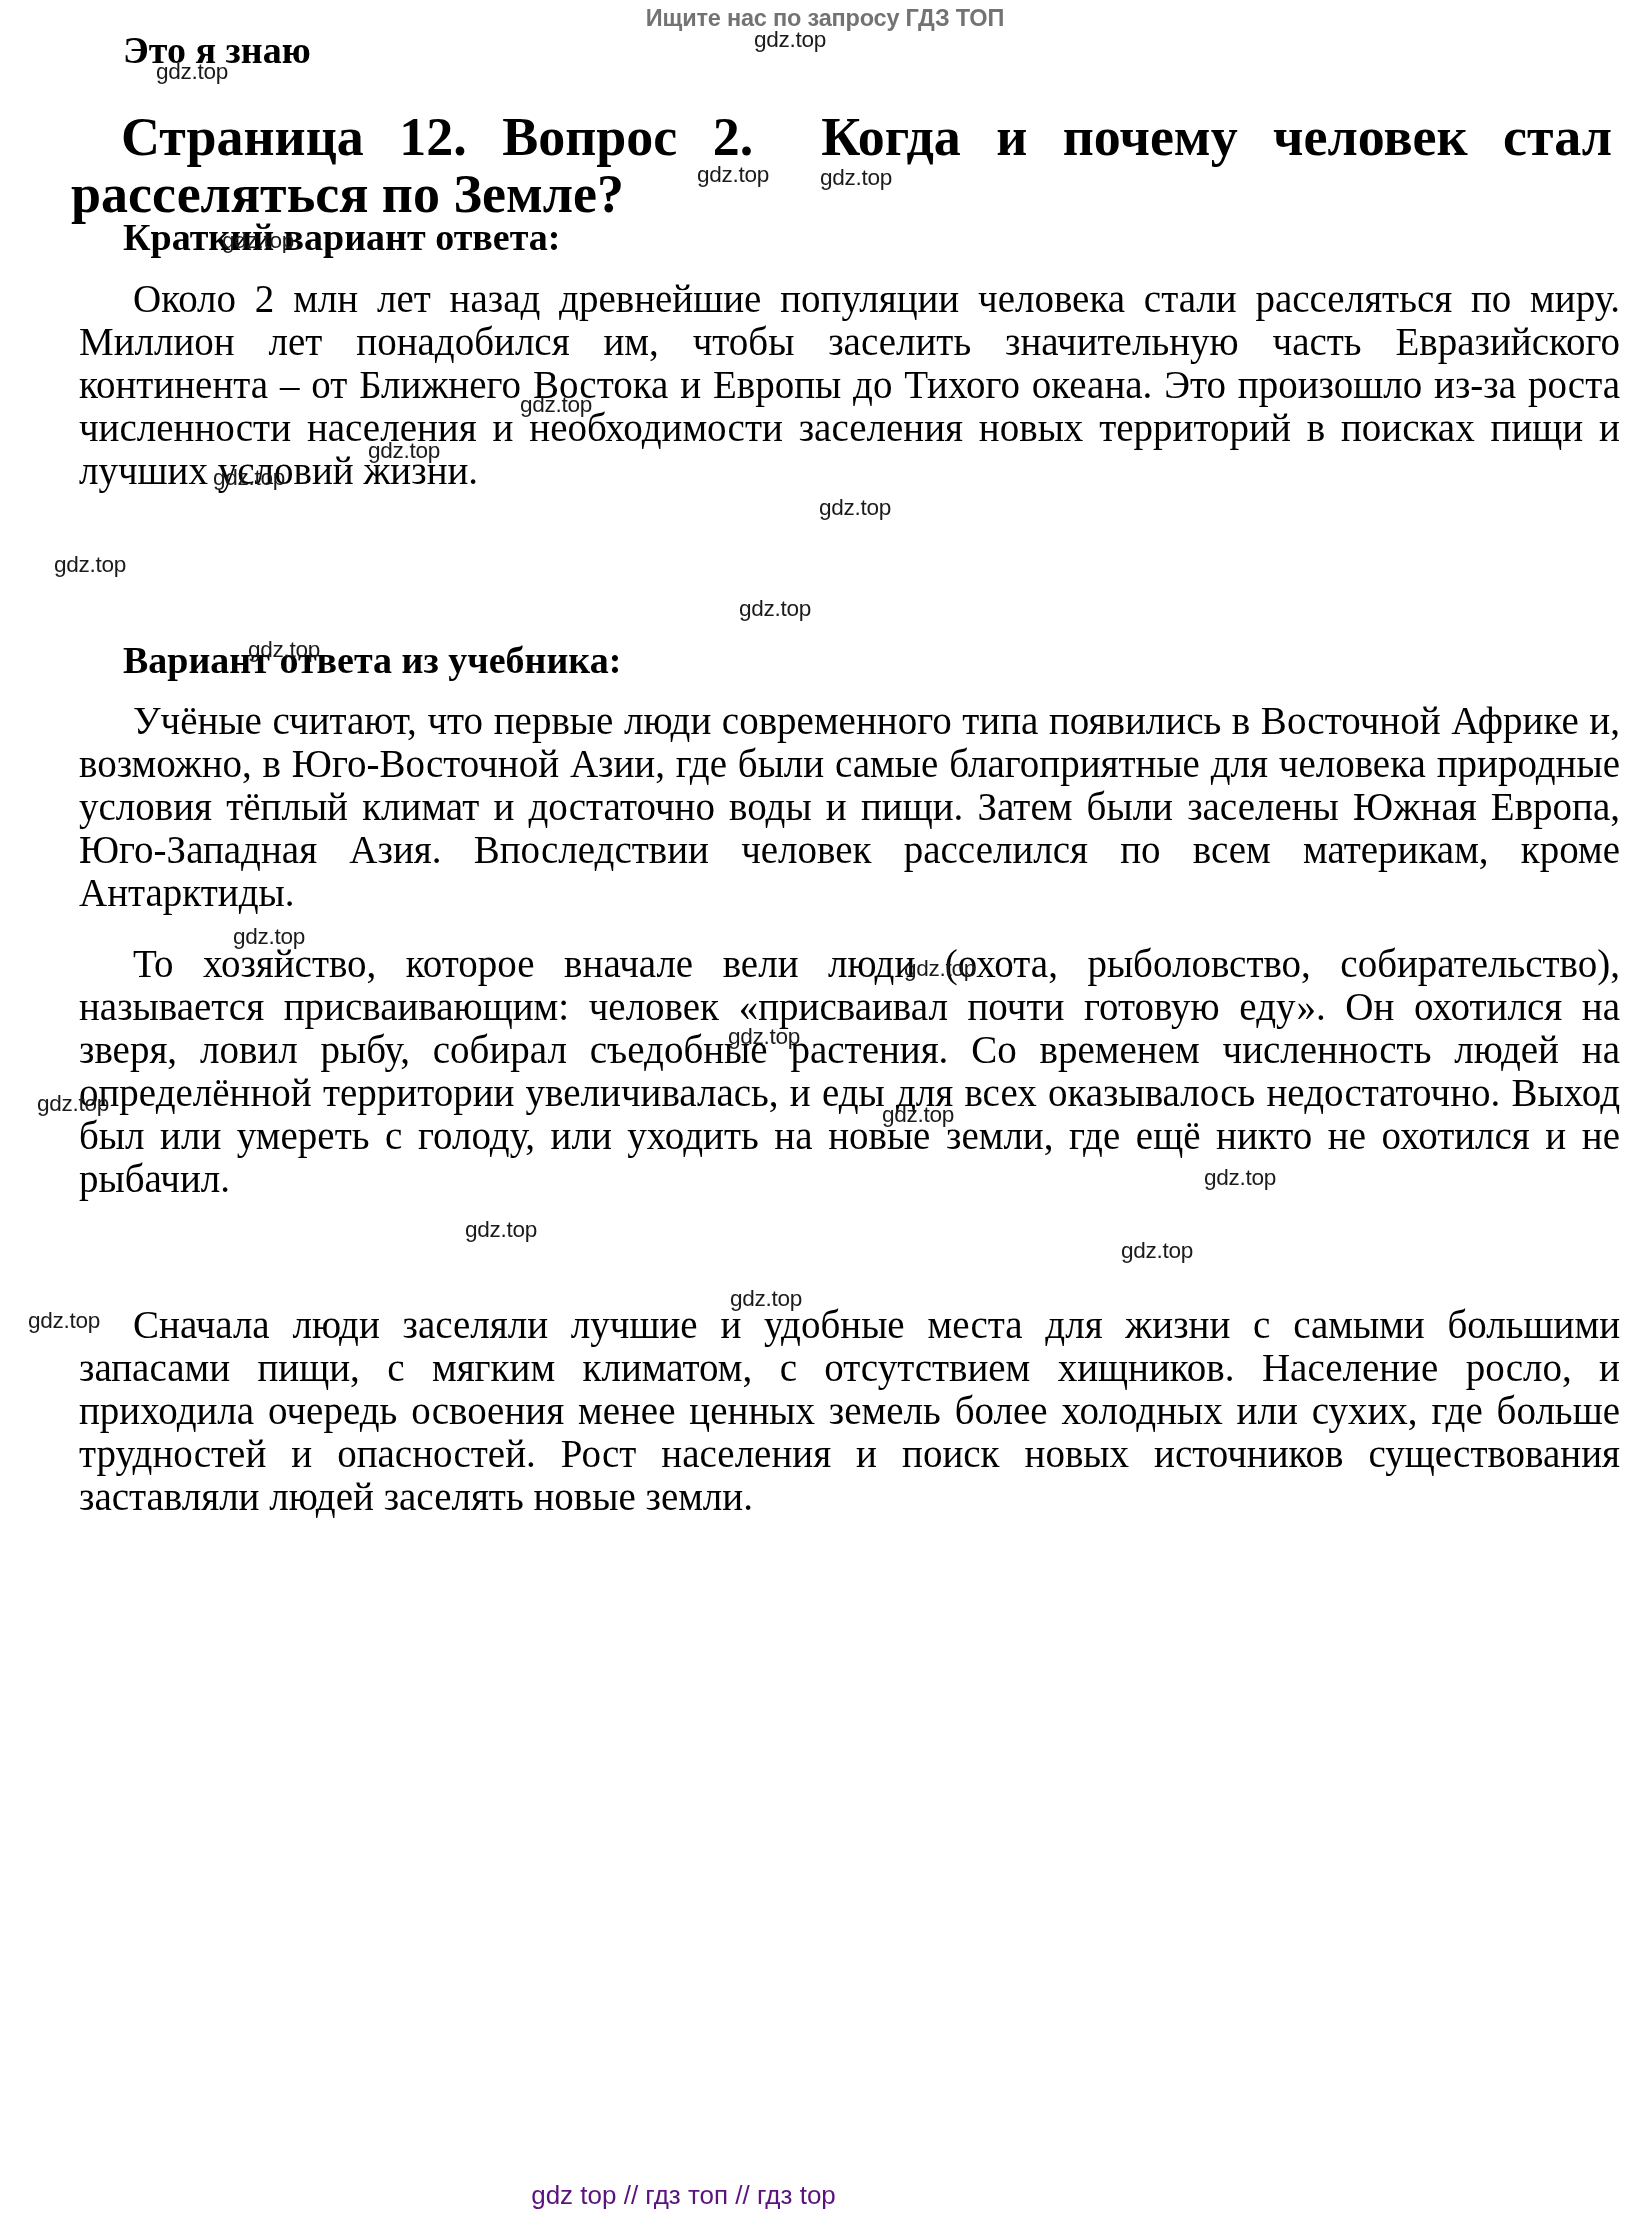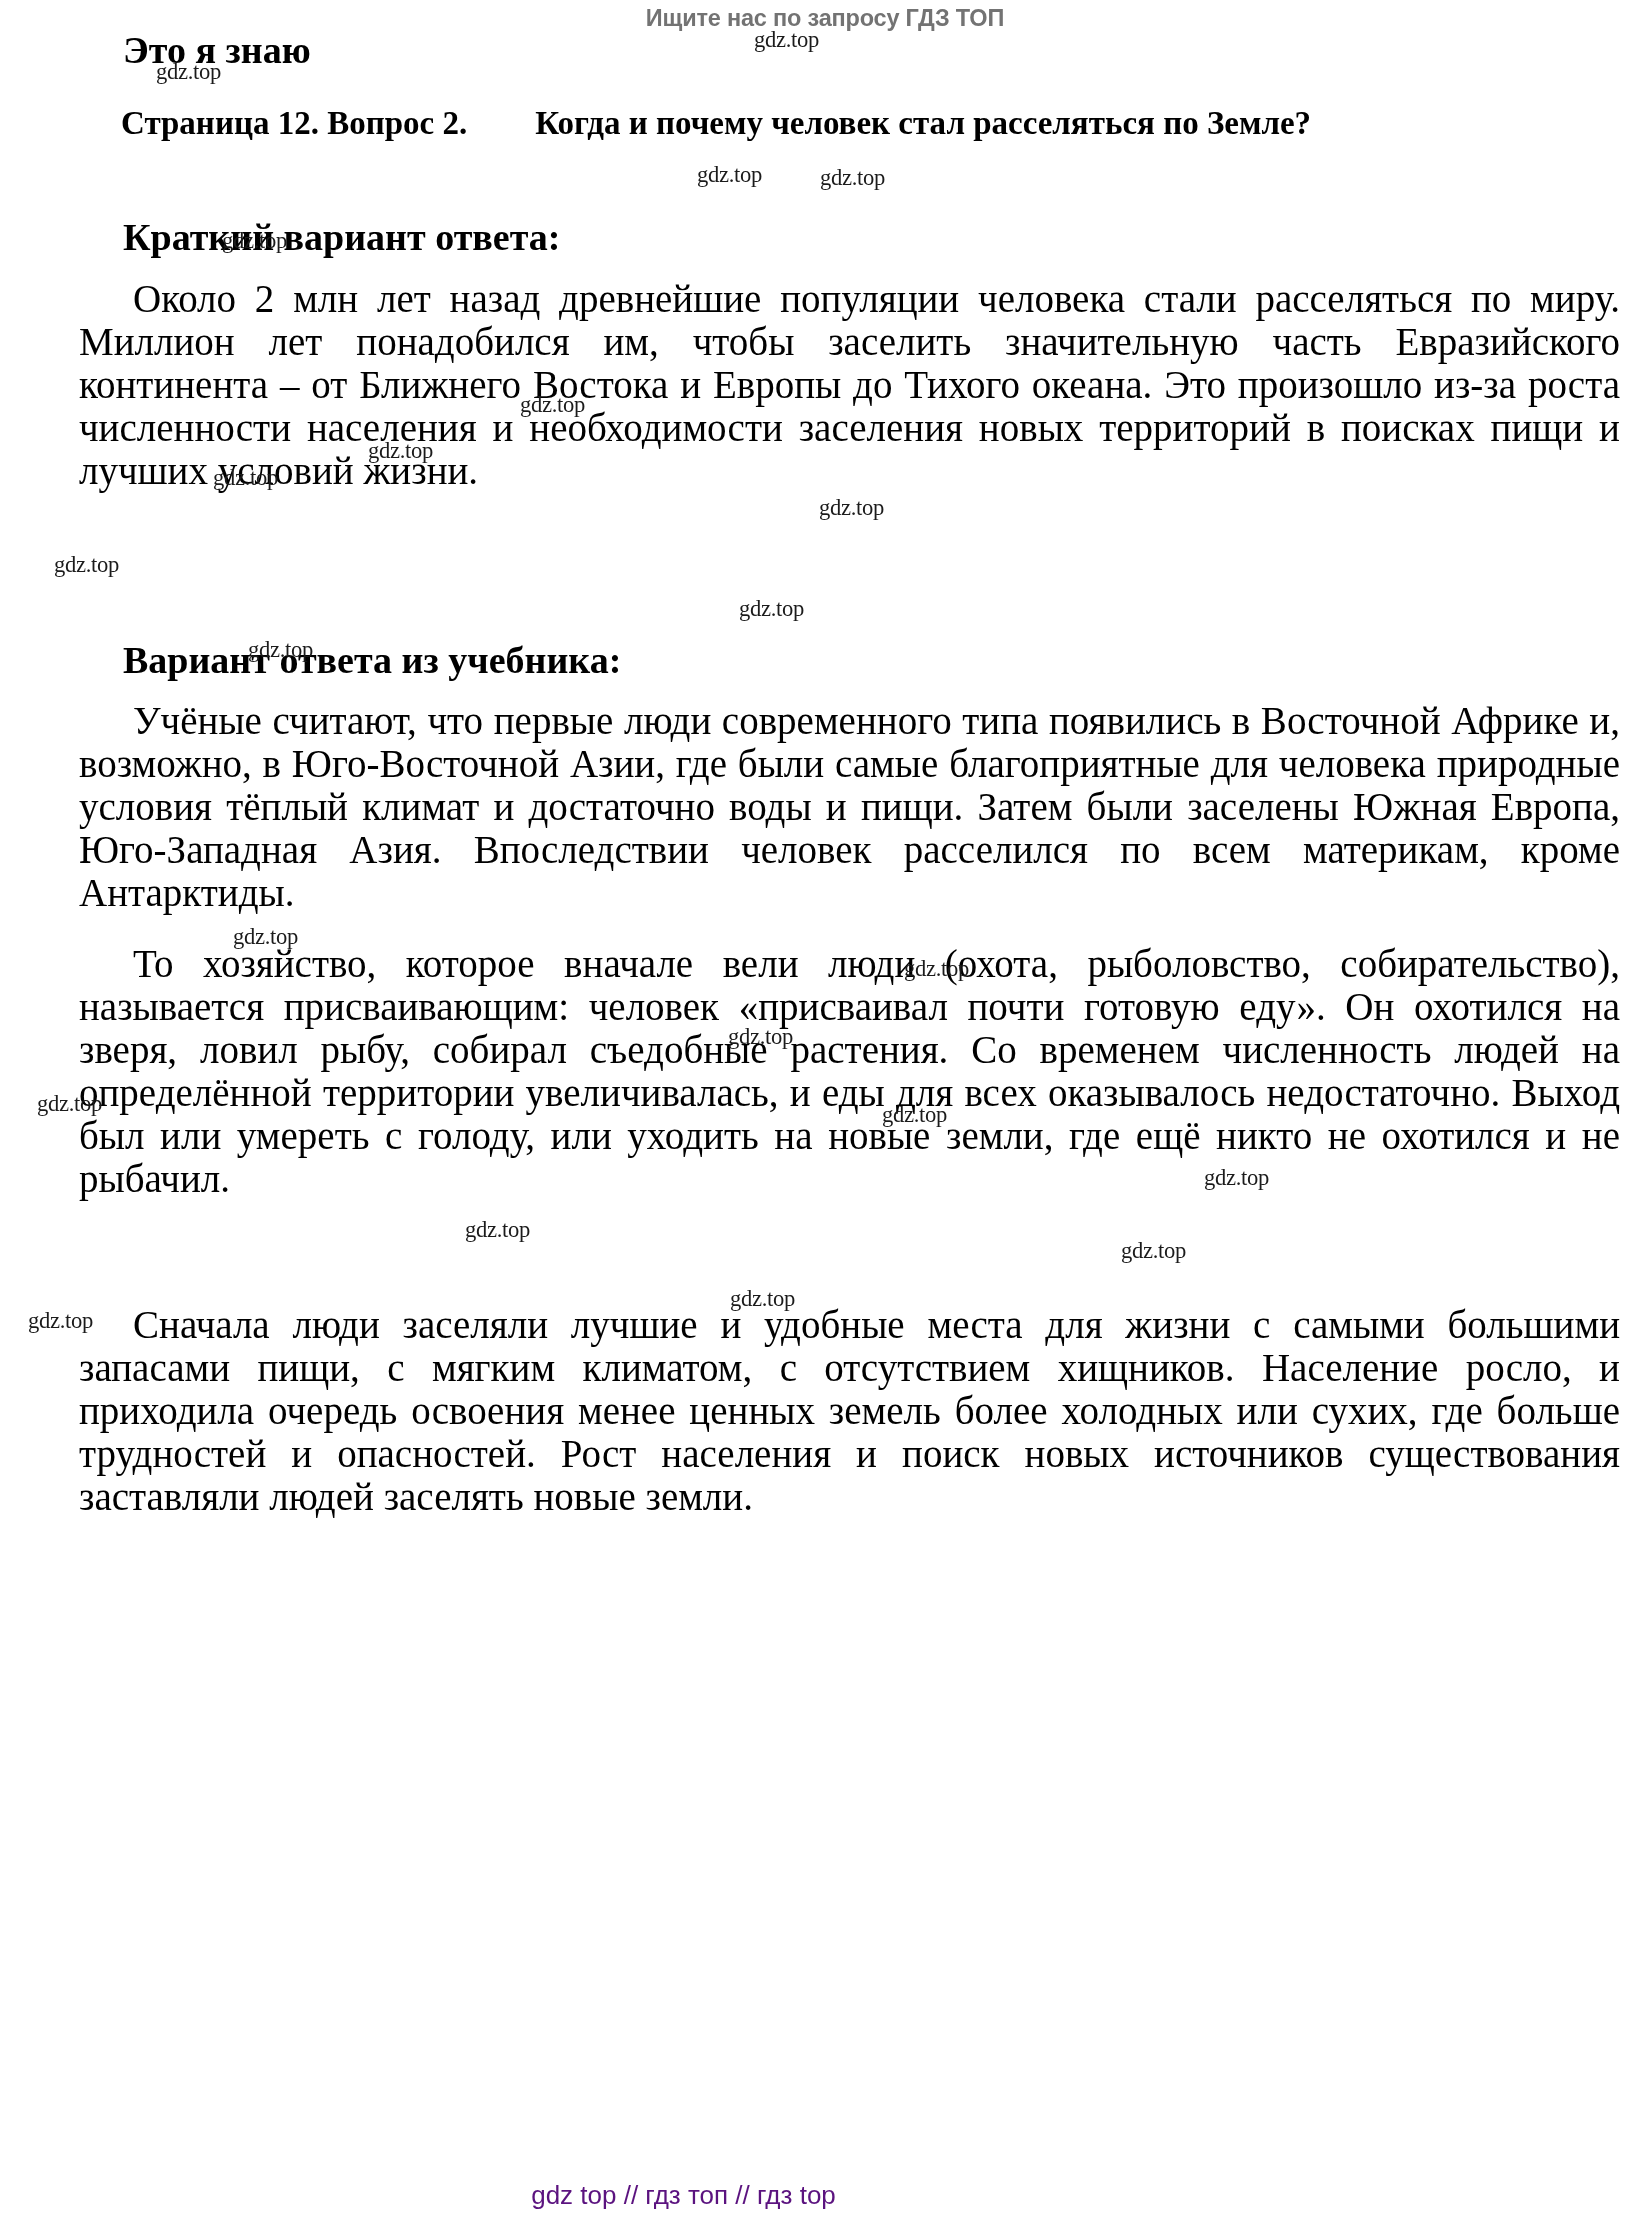--- a/index.html
+++ b/index.html
@@ -46,24 +46,24 @@
     line-height: 43px;
     margin: 0;
     padding: 0;
     white-space: nowrap;
   }
   #heading-this-i-know { position: absolute; left: 52px; top: 29px; }
 
   .q-block {
     position: absolute;
     left: 0;
-    top: 95px;
+    top: 109px;
     width: 1541px;
     font-weight: bold;
-    font-size: 33px;
+    font-size: 54px;
     line-height: 57px;
     text-align: justify;
     text-align-last: left;
   }
   .q-block .q-indent { display: inline-block; width: 50px; }
   .q-block .q-gap { display: inline-block; width: 68px; }
 
   #heading-short-answer { position: absolute; left: 52px; top: 216px; font-size: 38px; text-align: right;}
 
   .para {
@@ -82,21 +82,21 @@
 
   #heading-textbook-answer { position: absolute; left: 52px; top: 639px; font-size: 38px; }
 
   #para-tb-1 { top: 691px; }
   #para-tb-2 { top: 934px; }
   #para-tb-3 { top: 1295px; }
 
   
   .wm {
     position: absolute;
-    font-family: Liberation Serif, serif;
+    font-family: Liberation Sans, sans-serif;
     font-size: 22.6px;
     color: #1b1b1b;
     white-space: nowrap;
     letter-spacing: -0.3px;
   }
 
   
   #footer-line {
     position: absolute;
     left: 0;

